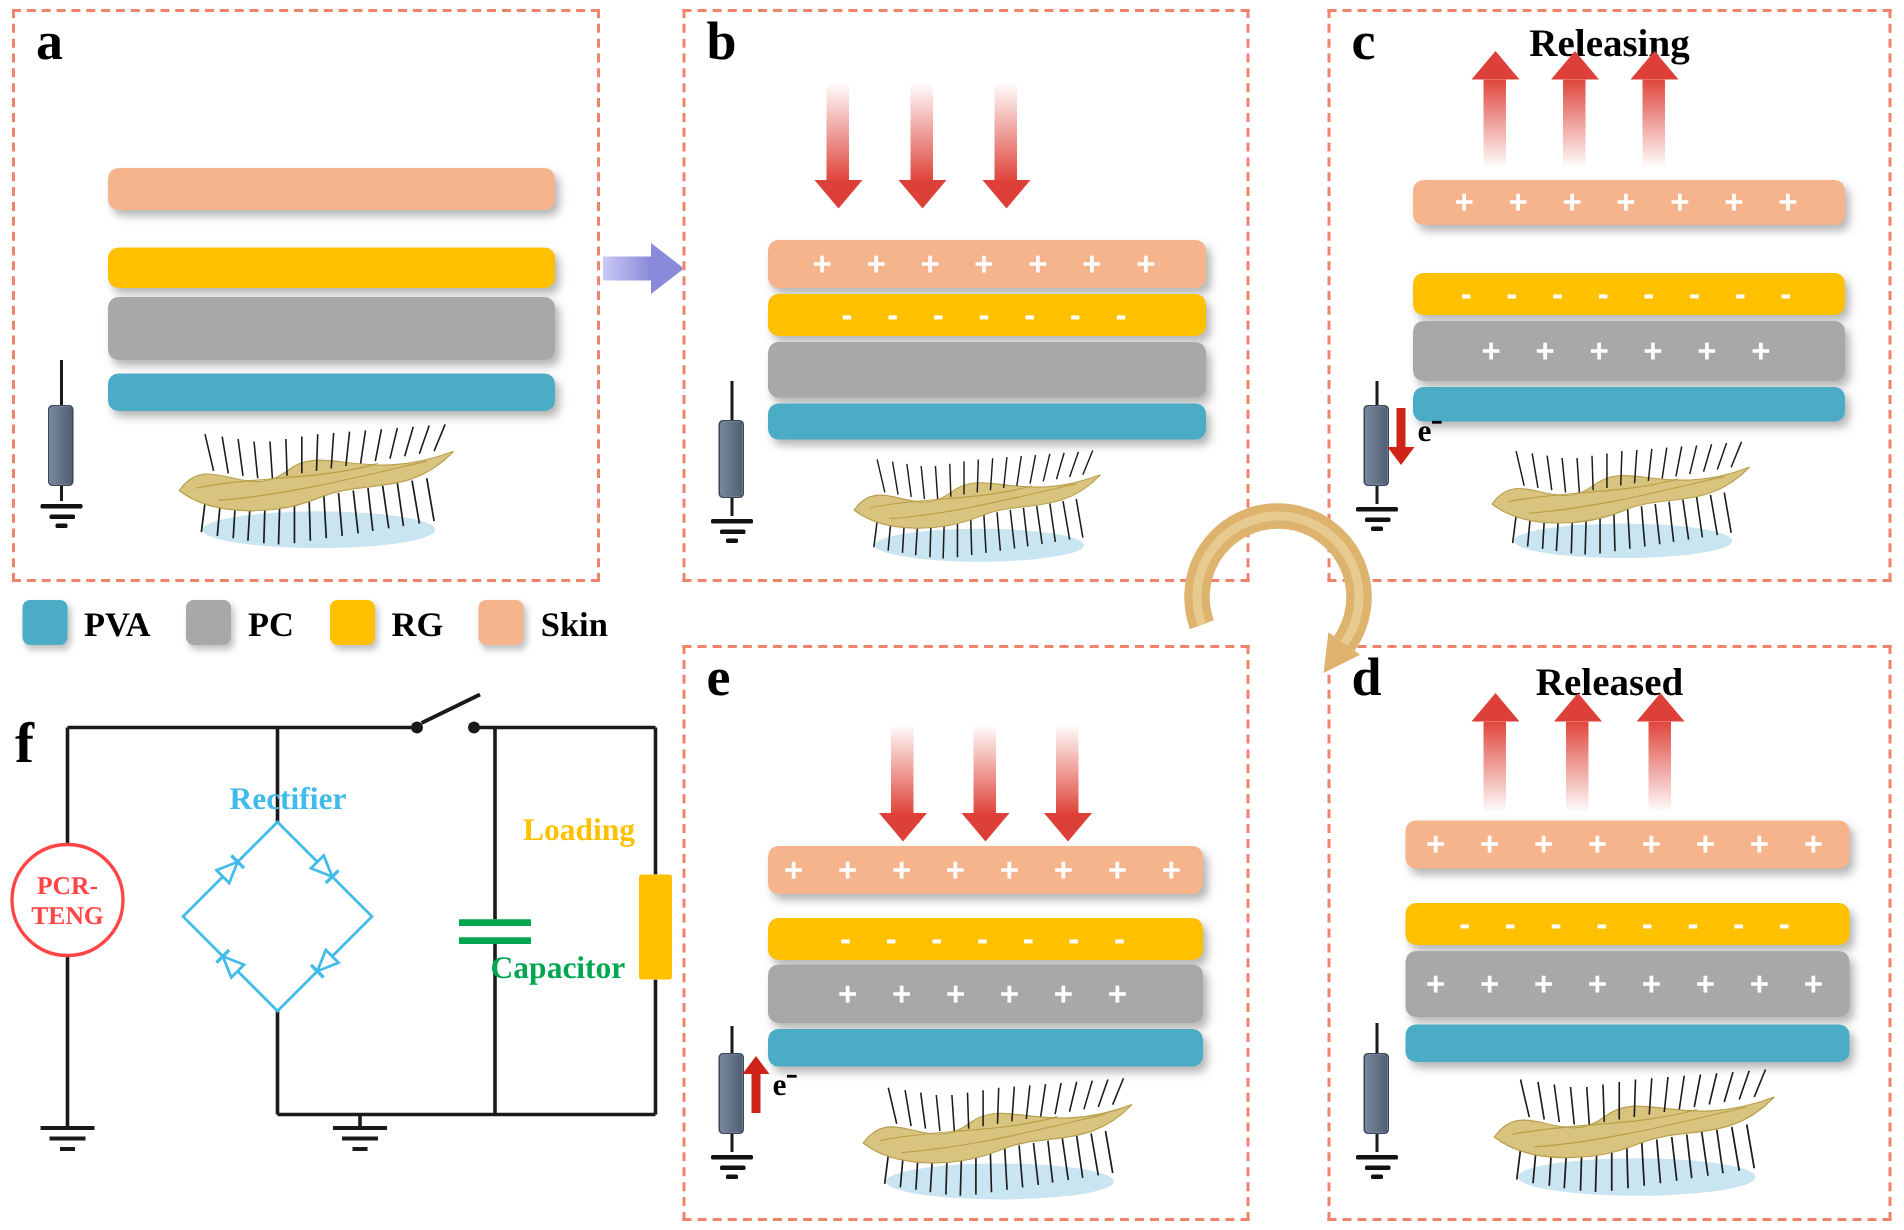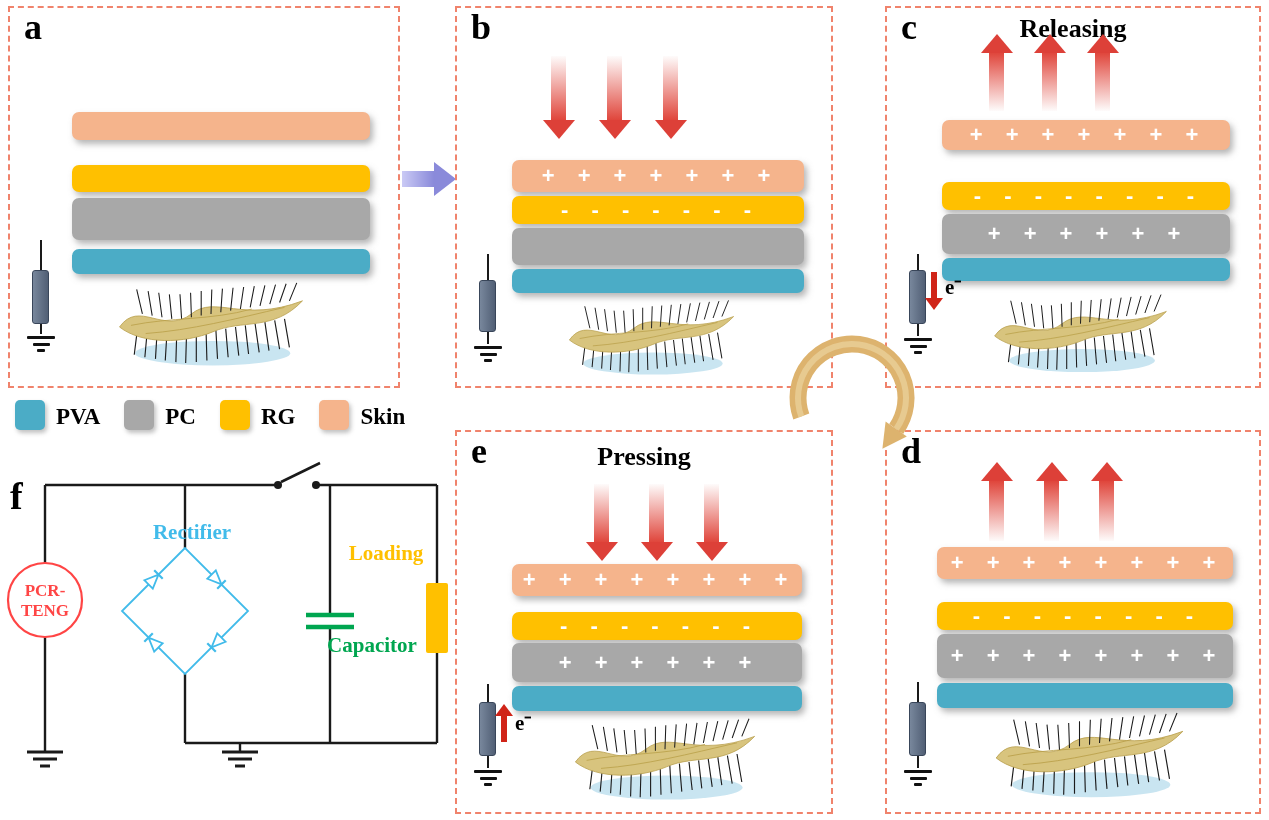--- a/index.html
+++ b/index.html
@@ -233,21 +233,20 @@
       <line x1="306" y1="172" x2="354" y2="172"></line>
     </g>
     <text x="372" y="197" text-anchor="middle" font-size="21" font-weight="700" fill="#00A650" style="fill: rgb(0, 166, 80);">Capacitor</text>
 
     <rect x="426" y="128" width="22" height="70" rx="2" fill="#FFC000" style="fill: rgb(255, 192, 0);"></rect>
     <text x="386" y="105" text-anchor="middle" font-size="21" font-weight="700" fill="#FFC000" style="fill: rgb(255, 192, 0);">Loading</text>
   </svg>
 
   <section class="panel" style="left: 455px; top: 430px; width: 378px; height: 384px; border-color: rgb(240, 131, 108);">
     <div class="p-label">e</div>
-    <div class="p-title" style="top:10px">Pressing</div>
 
     <div class="arrows" style="left:137px;top:52px;gap:40px">
       <i class="arr down" style="height:58px"></i>
       <i class="arr down" style="height:58px"></i>
       <i class="arr down" style="height:58px"></i>
     </div>
 
     <div class="layer" style="left: 55px; top: 132px; width: 290px; height: 32px; background-color: rgb(245, 180, 140);">
       <span class="charges">+ + + + + + + +</span>
     </div>
@@ -270,20 +269,21 @@
         <i></i>
     </div>
 
     <svg class="leaf" style="left:88px;top:282px" width="240" height="96" viewBox="0 0 240 120">
         <use href="#leafsym"></use>
       </svg>
   </section>
 
   <section class="panel" style="left: 885px; top: 430px; width: 376px; height: 384px; border-color: rgb(240, 131, 108);">
     <div class="p-label">d</div>
+    <div class="p-title" style="top:8px">Released</div>
 
     <div class="arrows" style="left:102px;top:49px;gap:40px">
       <i class="arr up" style="height:60px"></i>
       <i class="arr up" style="height:60px"></i>
       <i class="arr up" style="height:60px"></i>
     </div>
 
     <div class="layer" style="left: 50px; top: 115px; width: 296px; height: 32px; background-color: rgb(245, 180, 140);">
       <span class="charges">+ + + + + + + +</span>
     </div>

